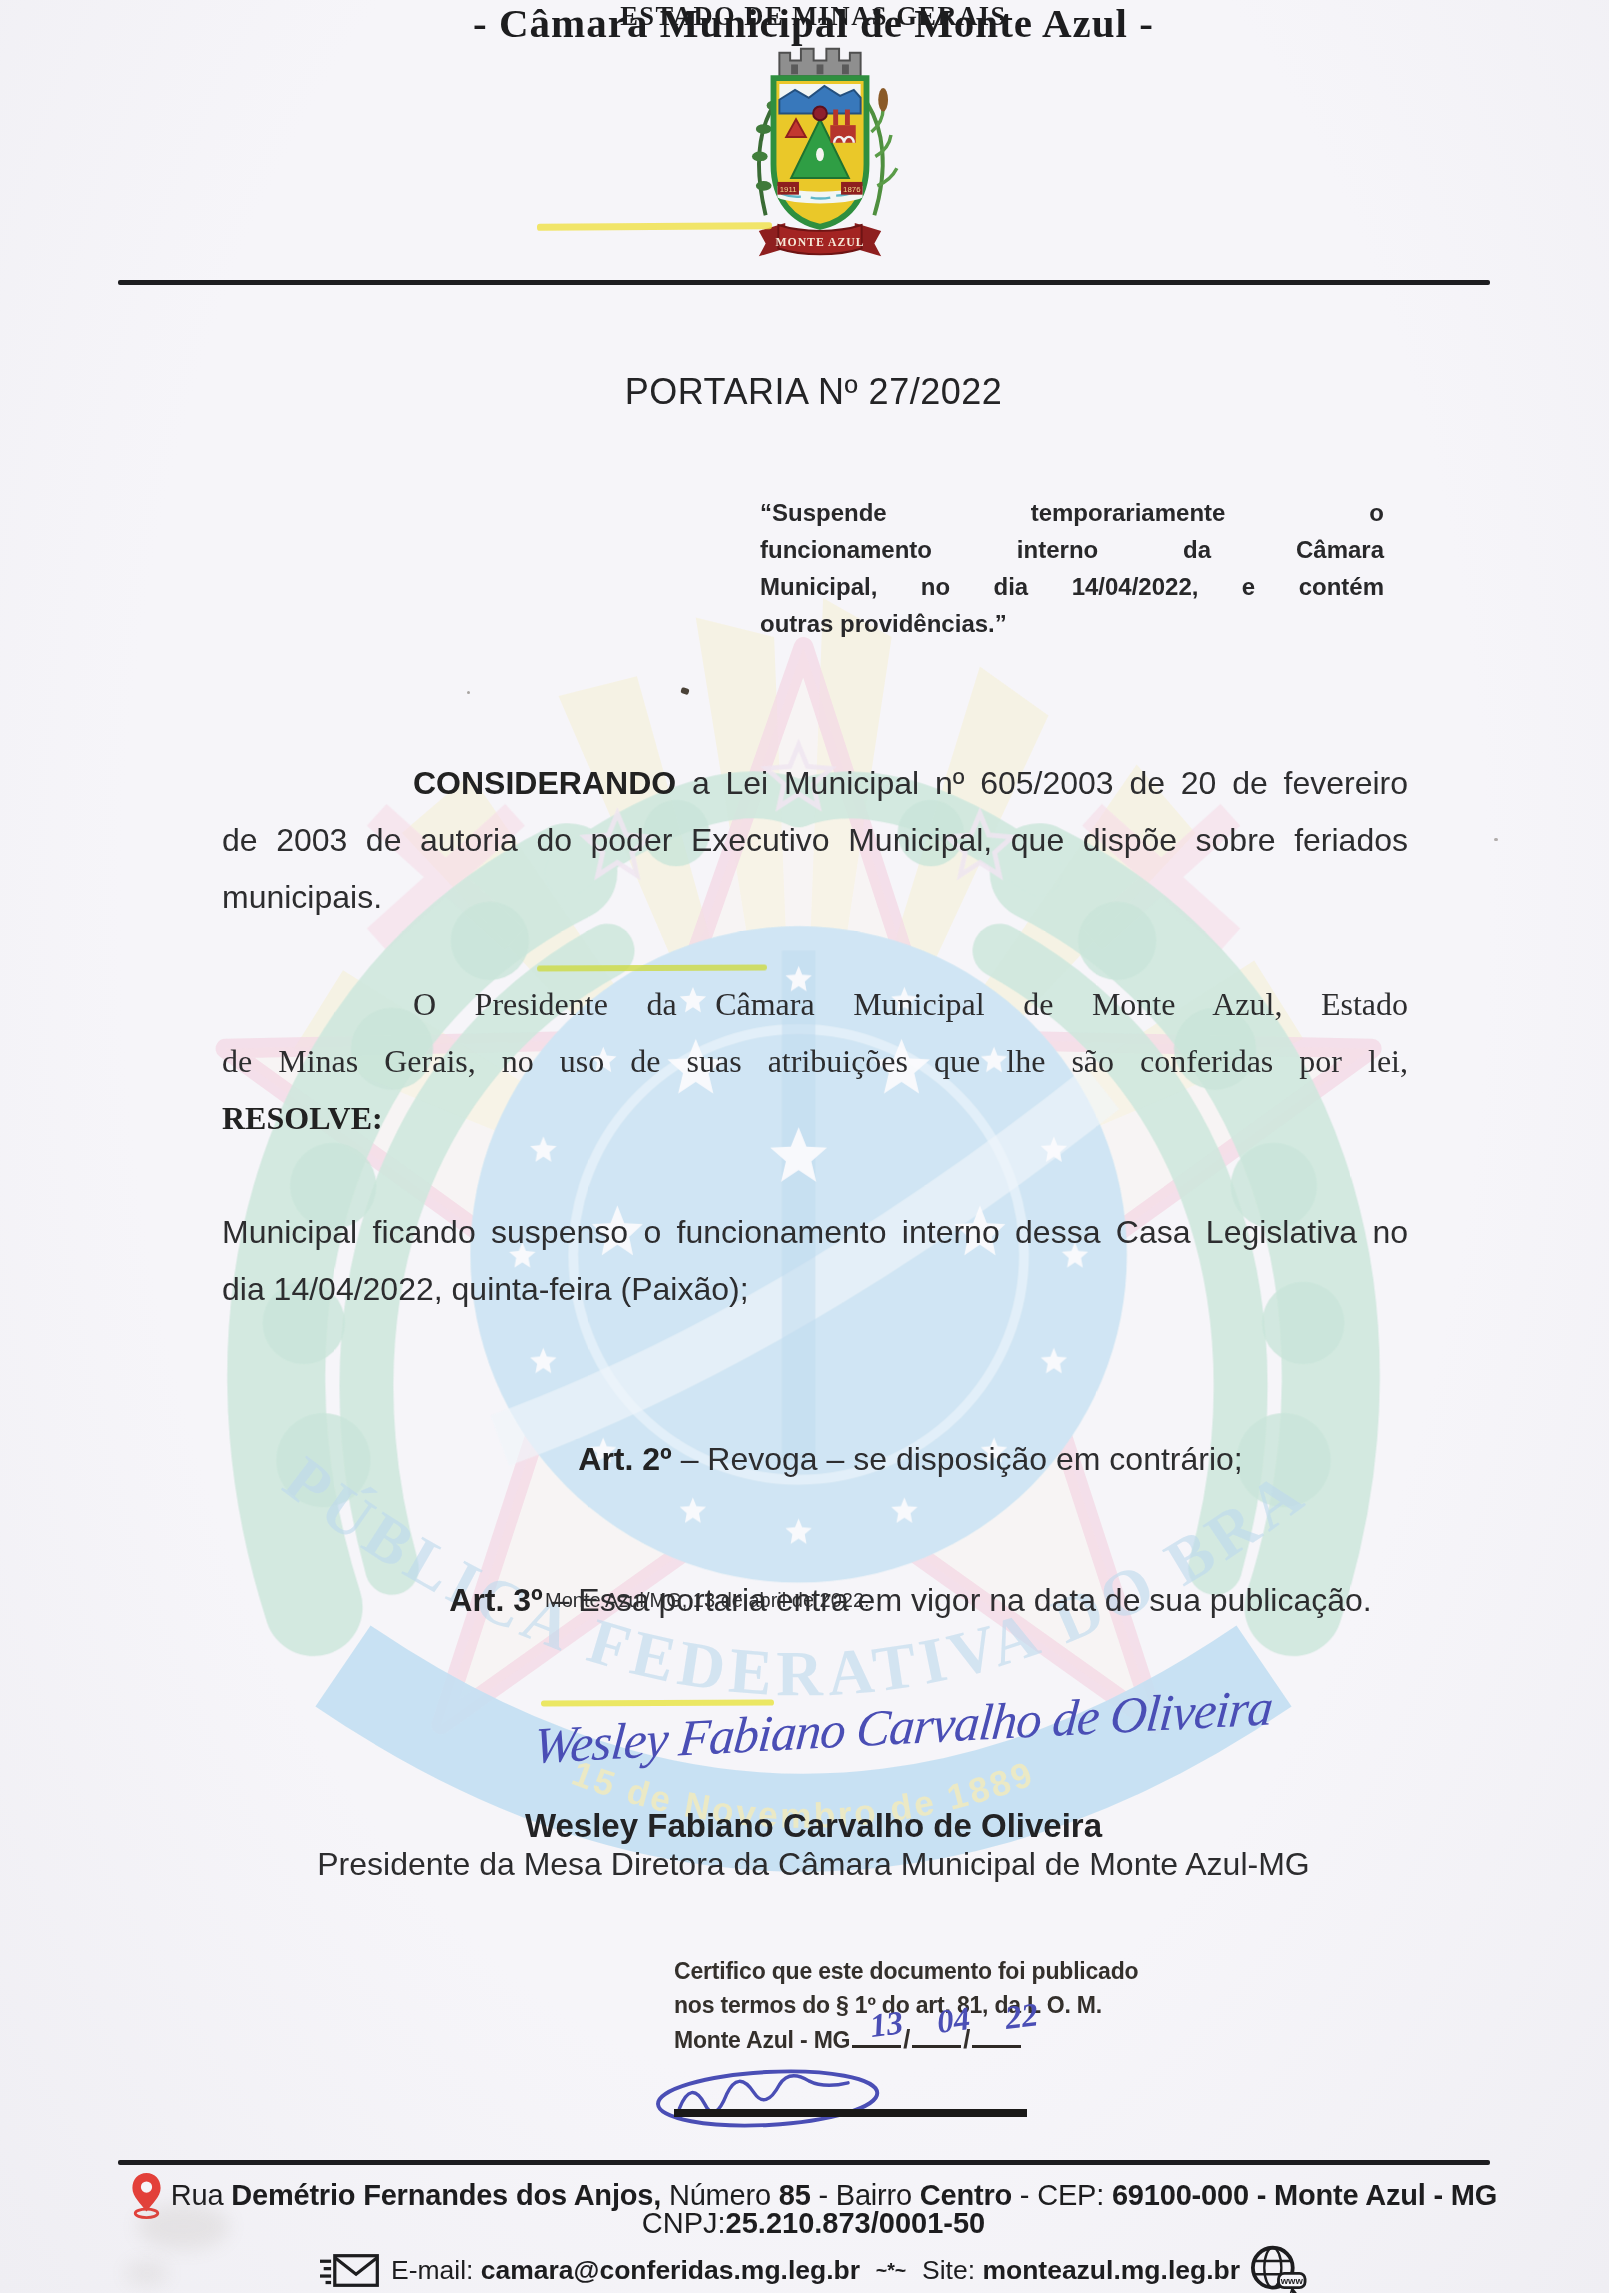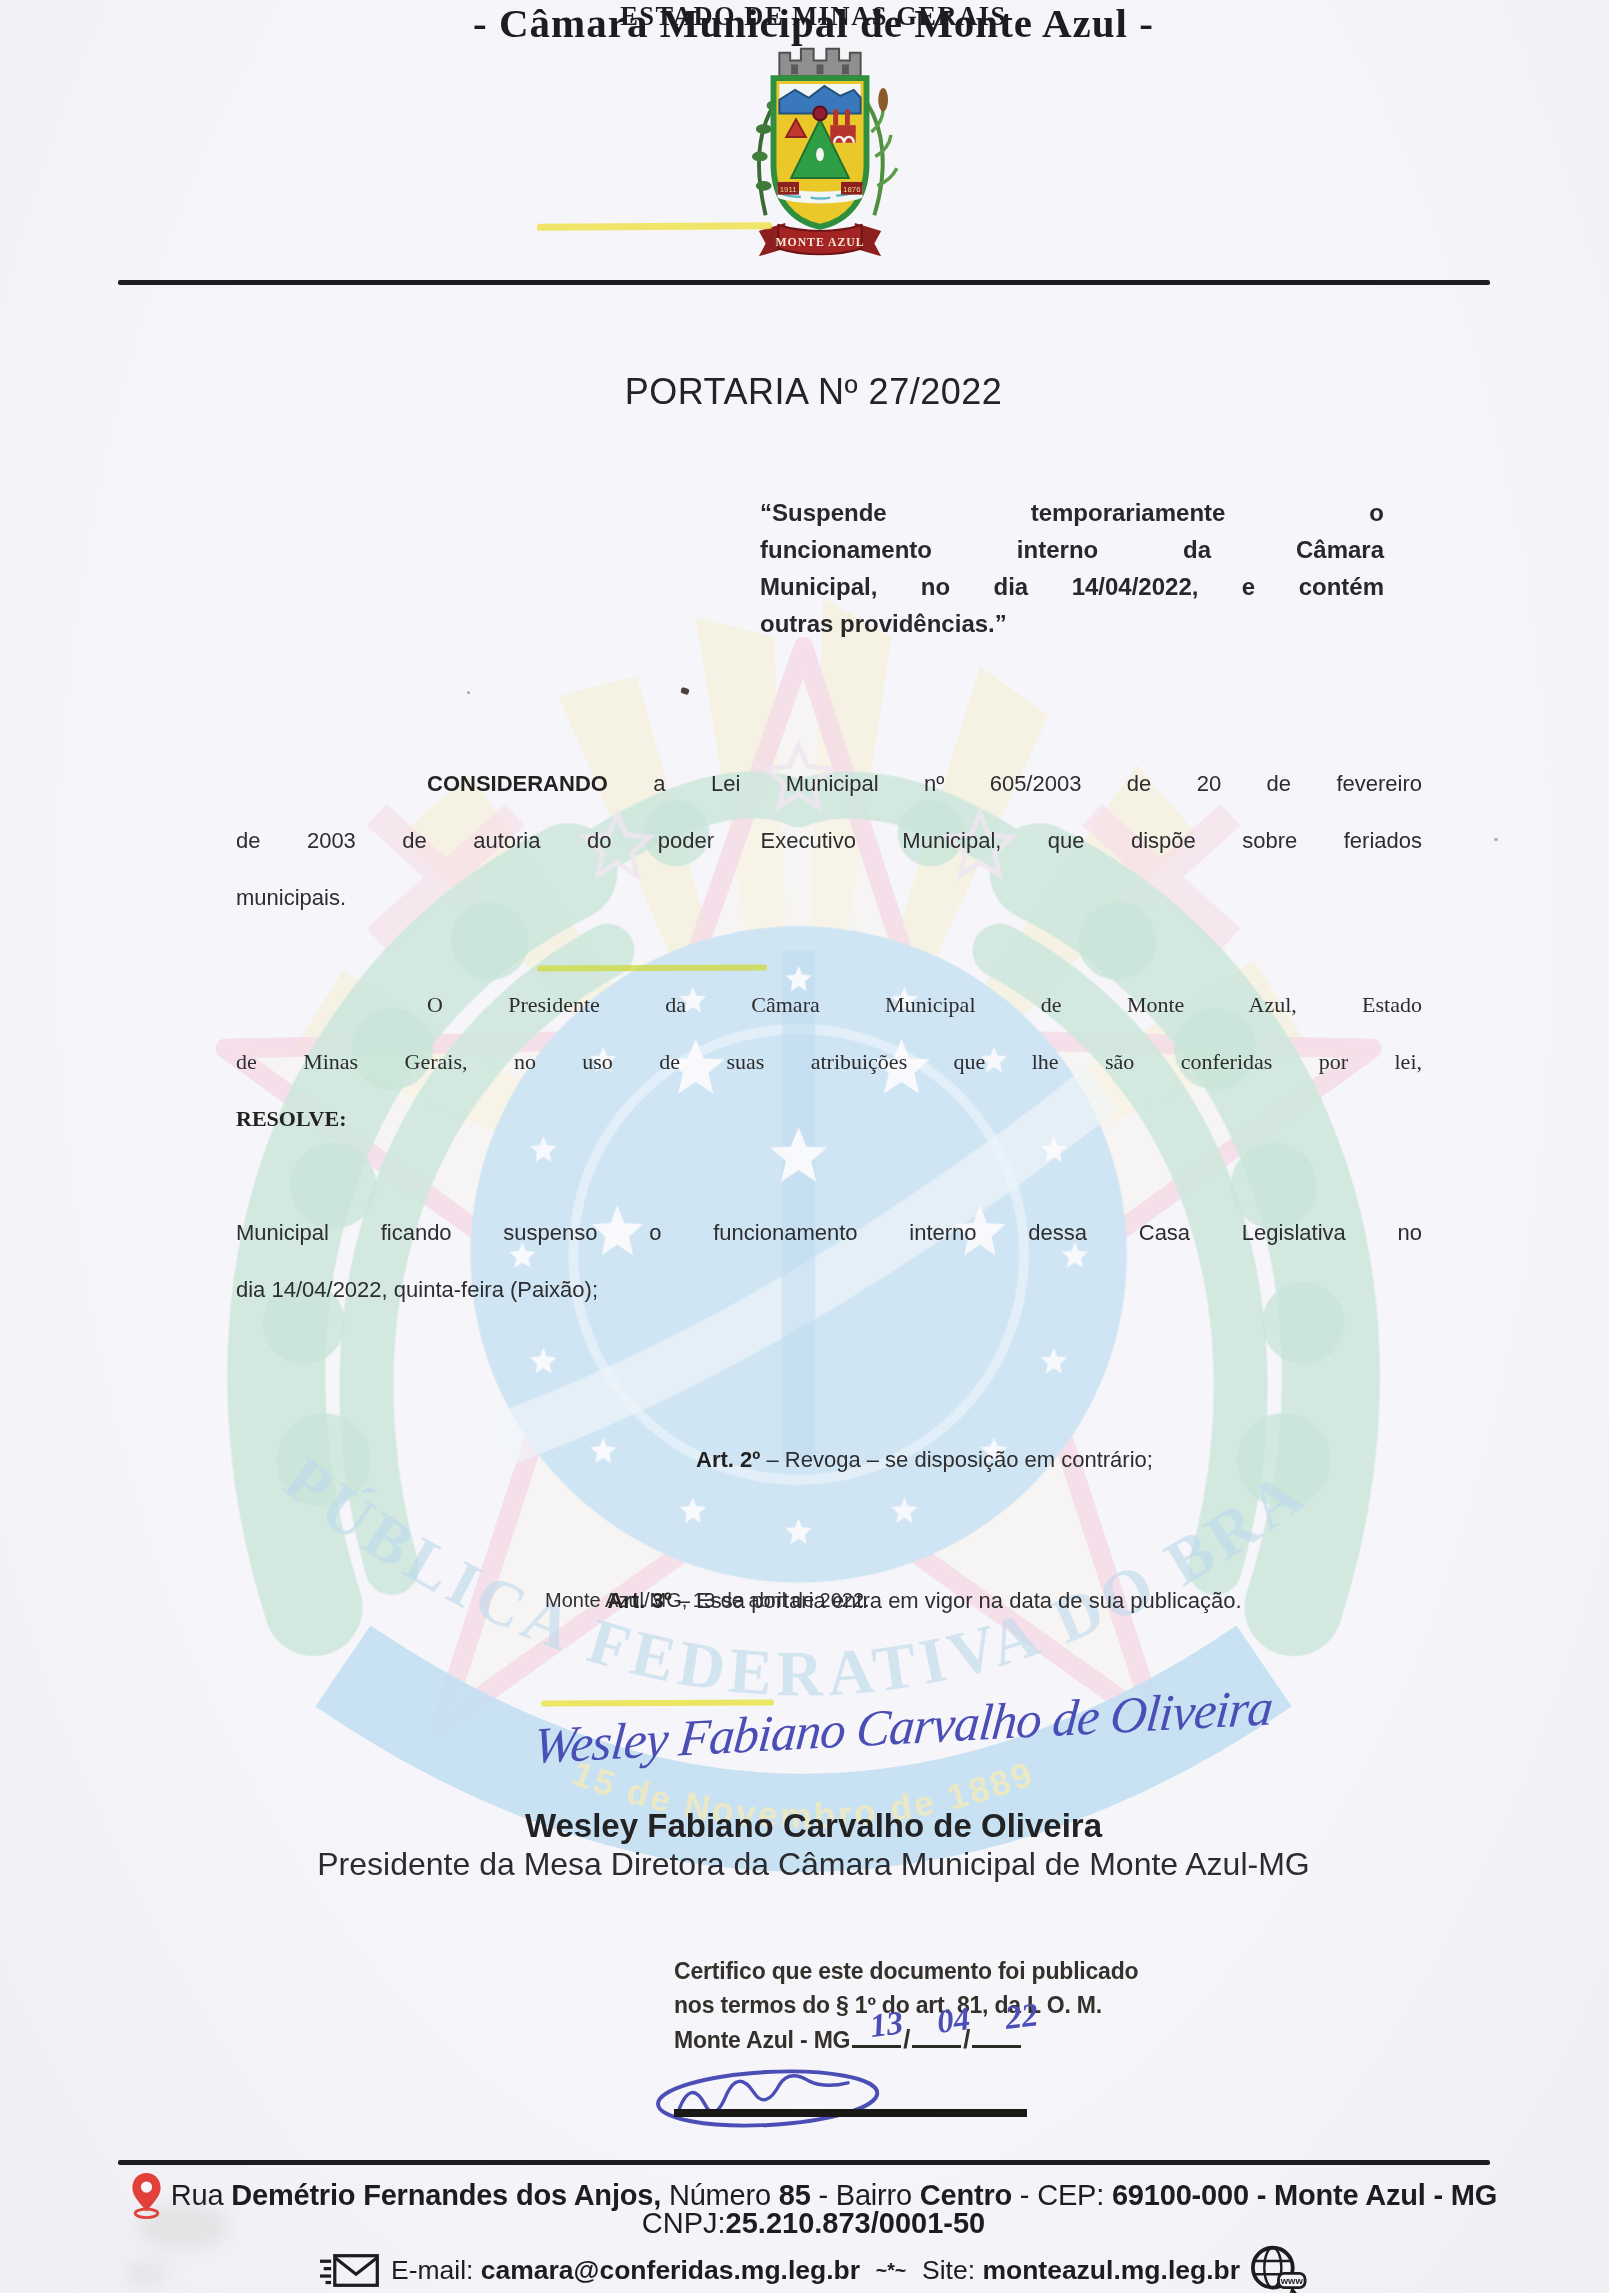--- a/index.html
+++ b/index.html
@@ -28,21 +28,21 @@
   .rule1{left:118px; top:280px; width:1372px;}
   .rule2{left:118px; top:2160px; width:1372px;}
   .hl{background:#f0e145; opacity:.8; border-radius:2.9px; height:6.9px;}
   
   .portaria{
     left:0; top:370px; width:1627px; text-align:center;
     font-size:36px; line-height:43px; color:#242426; letter-spacing:0.5px;
   }
   .quote{left:760px; top:494px; width:624px; font-weight:bold; font-size:24px; line-height:37px; color:#28282a;}
   .quote .jl{text-align:justify; text-align-last:justify; white-space:nowrap; overflow:visible;}
-  .para{left:236px; width:1186px; font-size:22px; line-height:57px; color:#2d2d2f;}
+  .para{left:222px; width:1186px; font-size:32px; line-height:57px; color:#2d2d2f;}
   .para .jl{text-align:justify; text-align-last:justify; white-space:nowrap;}
   .para .ind{padding-left:191px;text-align:center;}
   .para .jl.ind{padding-left:0; text-indent:191px;}
   b.lead{font-weight:bold; color:#222;}
   .dateline{left:222px; top:1572px; width:1186px; font-size:20px; line-height:57px; padding-left:323px; box-sizing:border-box;}
   
   .ink{
     font-family:"Liberation Serif", serif; font-style:italic;
     color:#4a4eb5; white-space:nowrap;
   }

